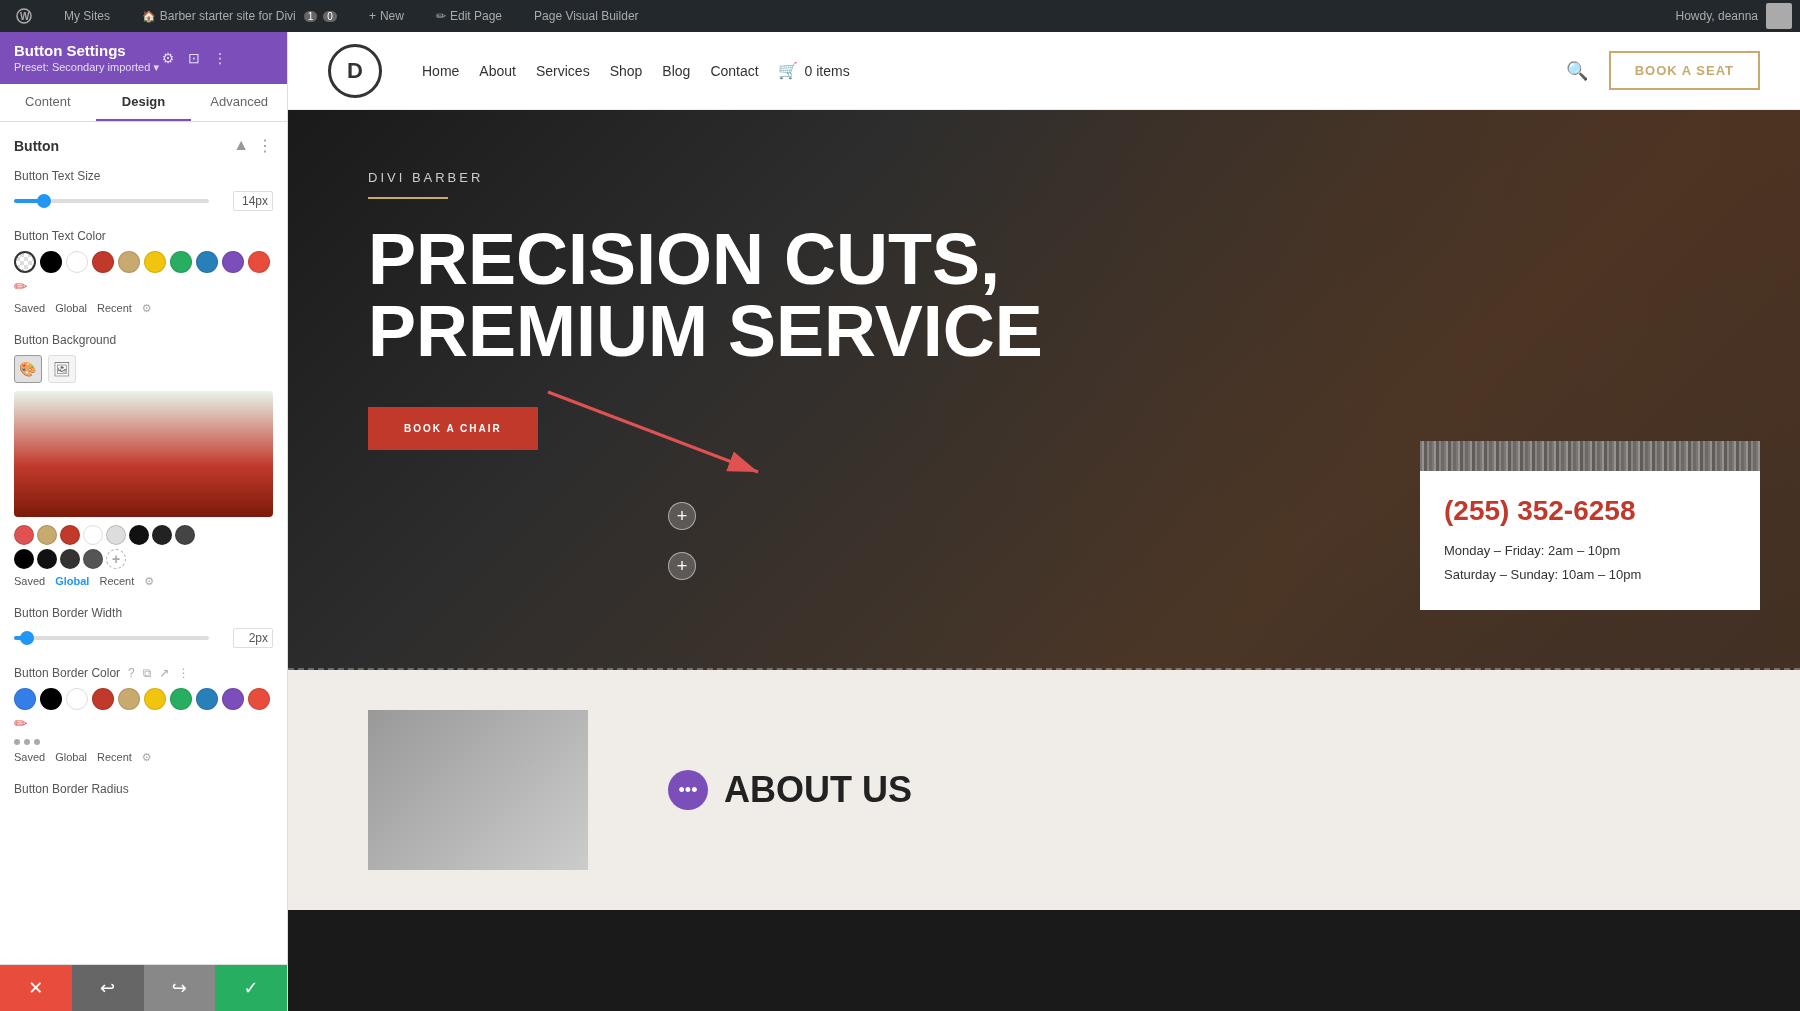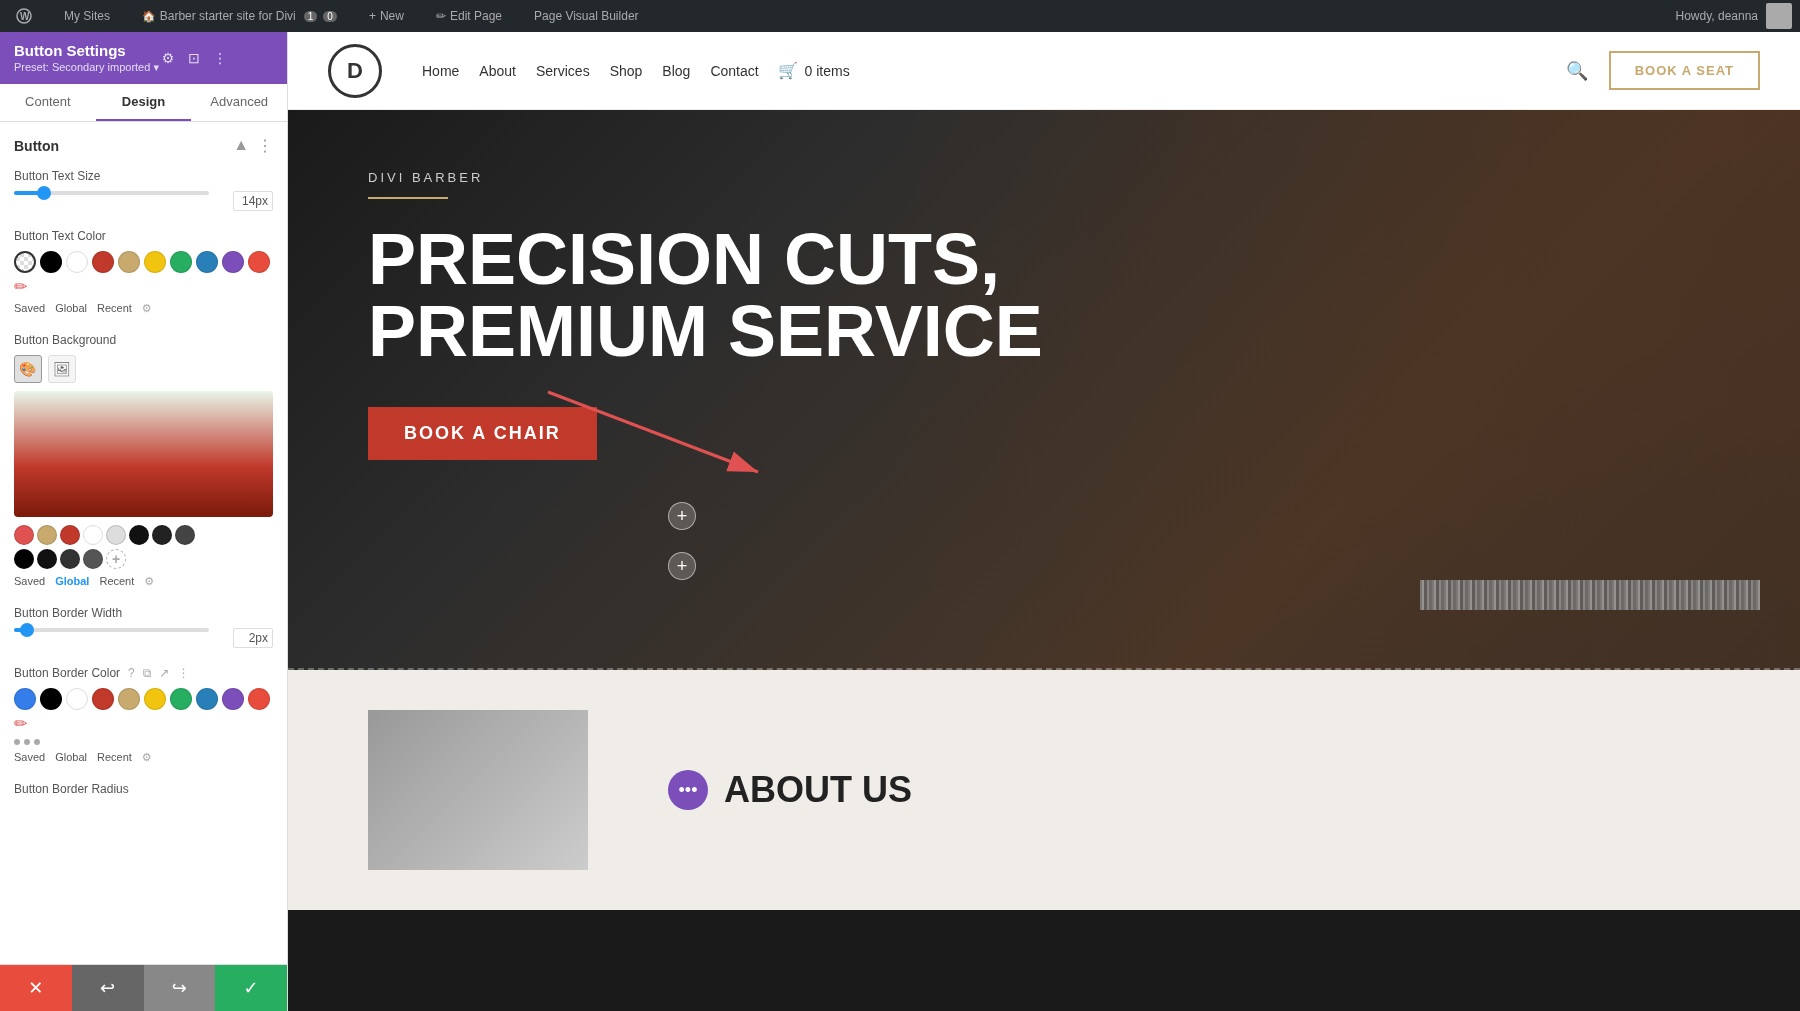--- a/index.html
+++ b/index.html
@@ -154,21 +154,21 @@
     .toggle-box {
       width: 28px;
       height: 14px;
       background: rgba(255,255,255,0.3);
       border-radius: 2px;
     }
 
     
     .slider-row {
       display: flex;
-      align-items: flex-start;
+      align-items: center;
       gap: 24px;
     }
     .slider-track {
       flex: 1;
       height: 4px;
       background: #ddd;
       border-radius: 2px;
       position: relative;
     }
     .slider-fill {
@@ -431,21 +431,21 @@
       line-height: 1.0;
       text-transform: uppercase;
       margin-bottom: 40px;
       max-width: 700px;
     }
     .book-chair-btn {
       background: #c0392b;
       color: #fff;
       border: none;
       padding: 16px 36px;
-      font-size: 18px;
+      font-size: 10px;
       font-weight: 700;
       letter-spacing: 2px;
       text-transform: uppercase;
       cursor: pointer;
     }
 
     
     .add-btn {
       width: 28px;
       height: 28px;
@@ -786,20 +786,27 @@
 
       <div style="position:absolute;left:380px;bottom:130px;z-index:5;">
         <div class="add-btn">+</div>
       </div>
       <div style="position:absolute;left:380px;bottom:80px;z-index:5;">
         <div class="add-btn">+</div>
       </div>
 
       <div class="info-card-area">
         <div class="barcode-bar"></div>
+        <div class="info-card">
+          <div class="phone-number">(255) 352-6258</div>
+          <div class="hours-text">
+            <div>Monday – Friday: 2am – 10pm</div>
+            <div>Saturday – Sunday: 10am – 10pm</div>
+          </div>
+        </div>
       </div>
 
       <div style="position:absolute;bottom:0;left:0;right:0;height:2px;border-bottom:2px dashed rgba(255,255,255,0.3);"></div>
     </div>
 
     <div class="below-hero" style="background:#f0ede8;">
       <div class="thumbnail-box" style="background:linear-gradient(135deg,#999,#ccc);"></div>
       <div class="about-us-section" style="margin-left:40px;align-items:center;">
         <div class="purple-dots-icon">•••</div>
         <div class="about-title">ABOUT US</div>

